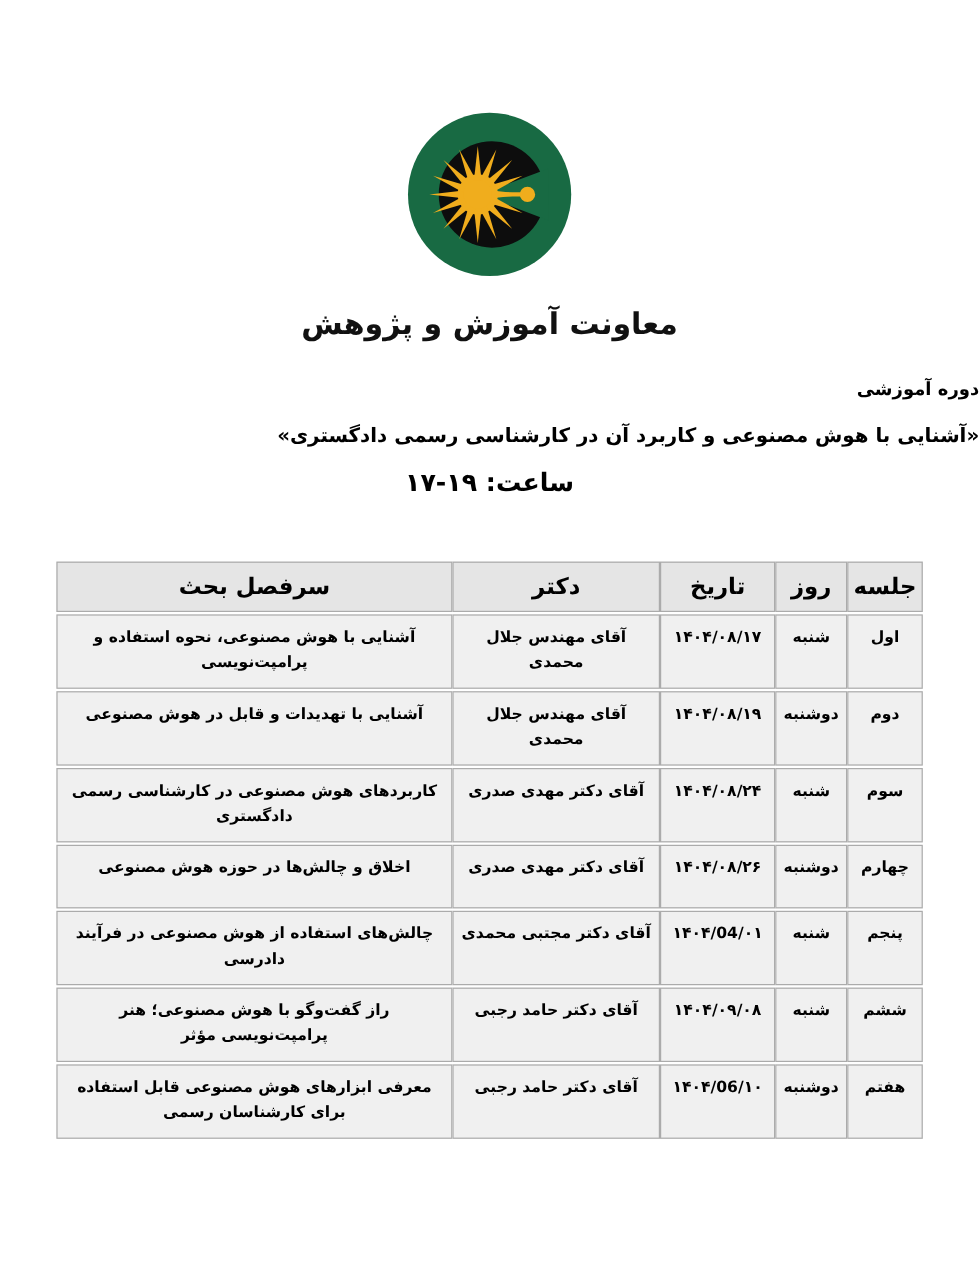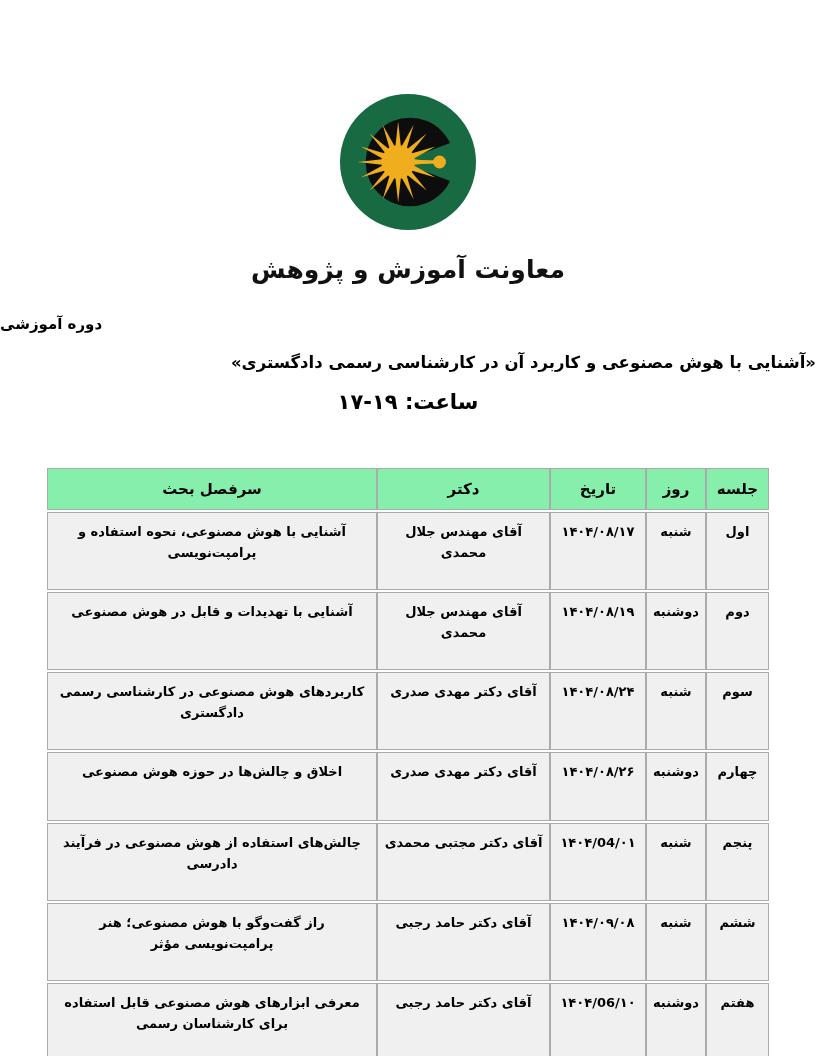--- a/index.html
+++ b/index.html
@@ -5,36 +5,36 @@
   html,body{margin:0;padding:0;}
   body{
     width:816px;height:1056px;background:#ffffff;color:#000;
     font-family:"DejaVu Sans",sans-serif;overflow:hidden;
   }
   .page{width:816px;height:1056px;position:relative;}
   .logo-wrap{padding-top:93px;display:flex;justify-content:center;}
   .callig{text-align:center;font-weight:bold;color:#111;}
   .callig1{font-size:28px;margin-top:16px;line-height:38px;}
   .callig2{font-size:25px;margin-top:22px;line-height:34px;}
-  .course-label{margin-top:26px;font-size:15px;line-height:22px;font-weight:bold;text-align:left;}
+  .course-label{margin-top:26px;font-size:15px;line-height:22px;font-weight:bold;text-align:right;}
   .course-title{margin-top:16px;font-size:16.5px;line-height:24px;font-weight:bold;text-align:right;}
   .course-time{margin-top:16px;font-size:21px;line-height:22px;font-weight:bold;text-align:center;}
   table.schedule{
     margin:53px auto 0;width:722px;table-layout:fixed;
     border-collapse:separate;border-spacing:0 2px;
   }
   table.schedule th{
-    background:#86efac;border:1px solid #ababab;
-    font-size:15px;font-weight:bold;text-align:center;vertical-align:middle;
+    background:#e5e5e5;border:1px solid #ababab;
+    font-size:19px;font-weight:bold;text-align:center;vertical-align:middle;
     height:36px;padding:2px 4px;
   }
   table.schedule td{
     background:#f0f0f0;border:1px solid #ababab;
     font-size:13px;font-weight:bold;text-align:center;vertical-align:top;
-    height:33px;padding:8px 6px 26px;line-height:21px;
+    height:33px;padding:8px 6px 10px;line-height:21px;
   }
 </style>
 </head>
 <body>
 
 <div class="page">
 
   <div class="logo-wrap">
     <svg width="138" height="138" viewBox="0 0 140 140" aria-hidden="true">
       <defs>

